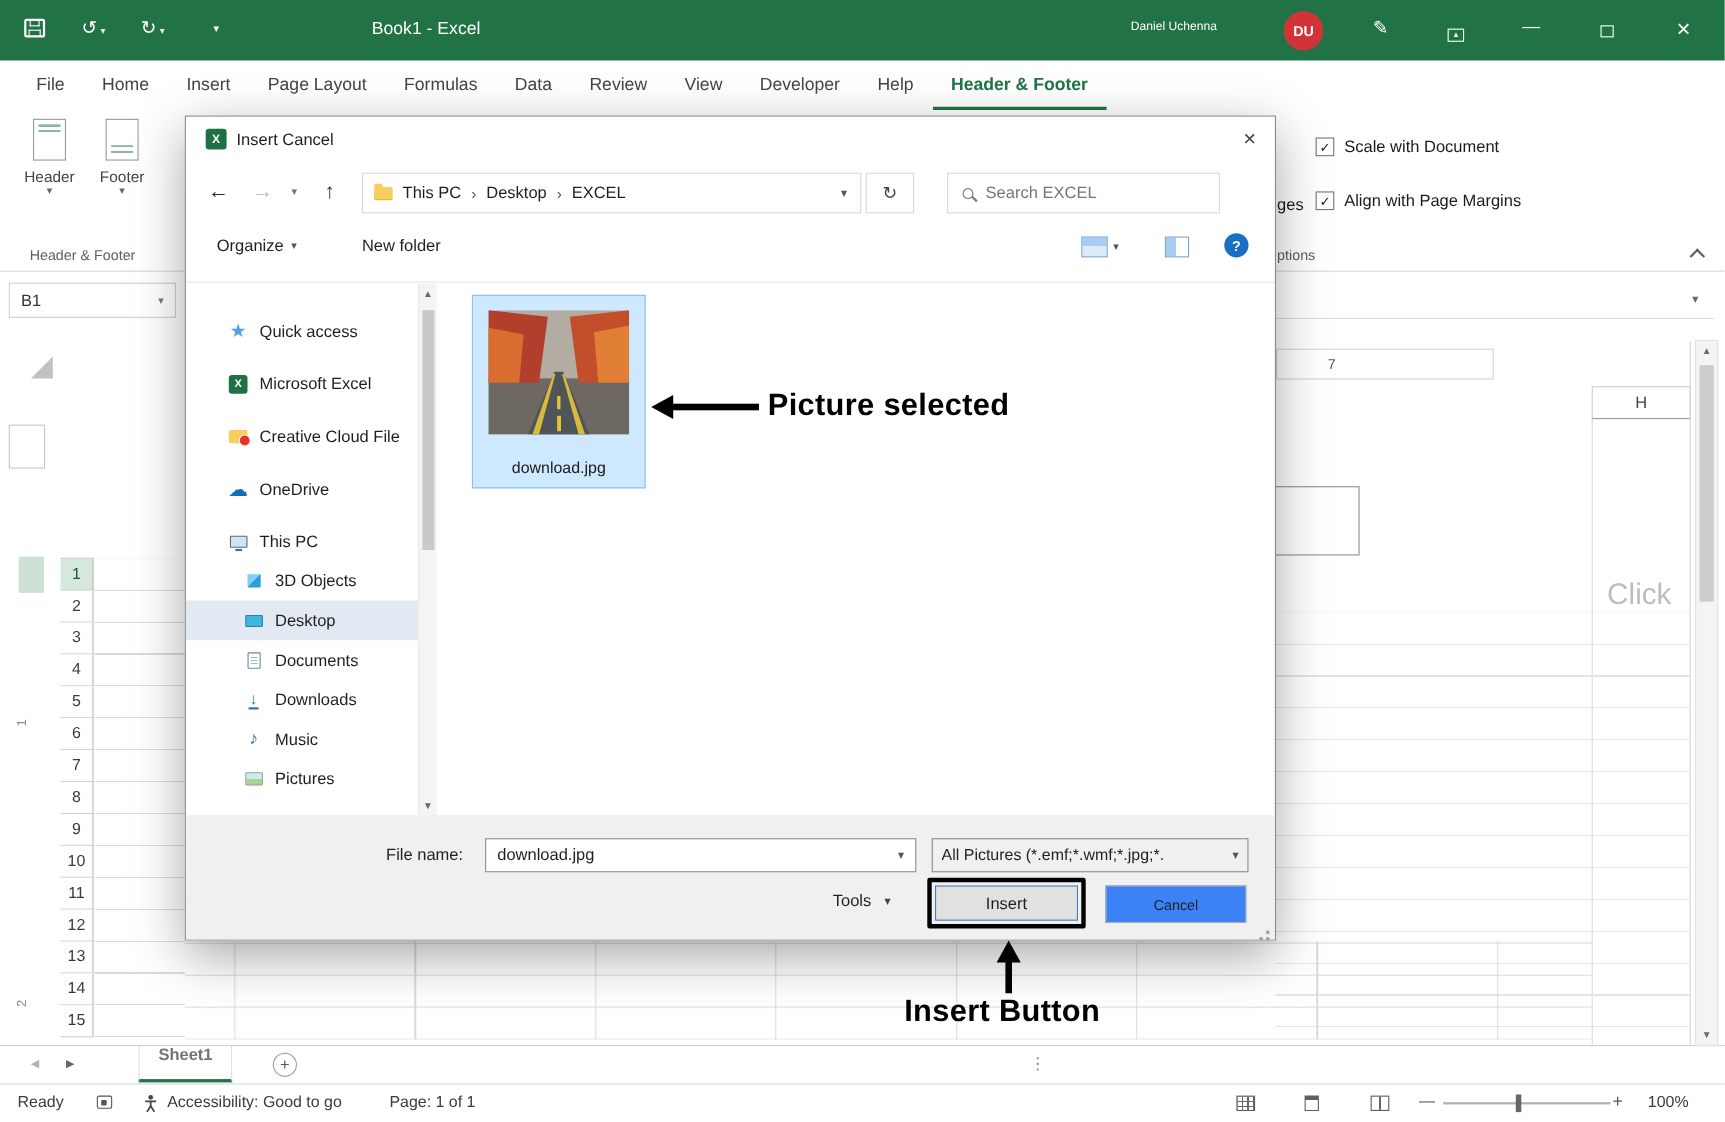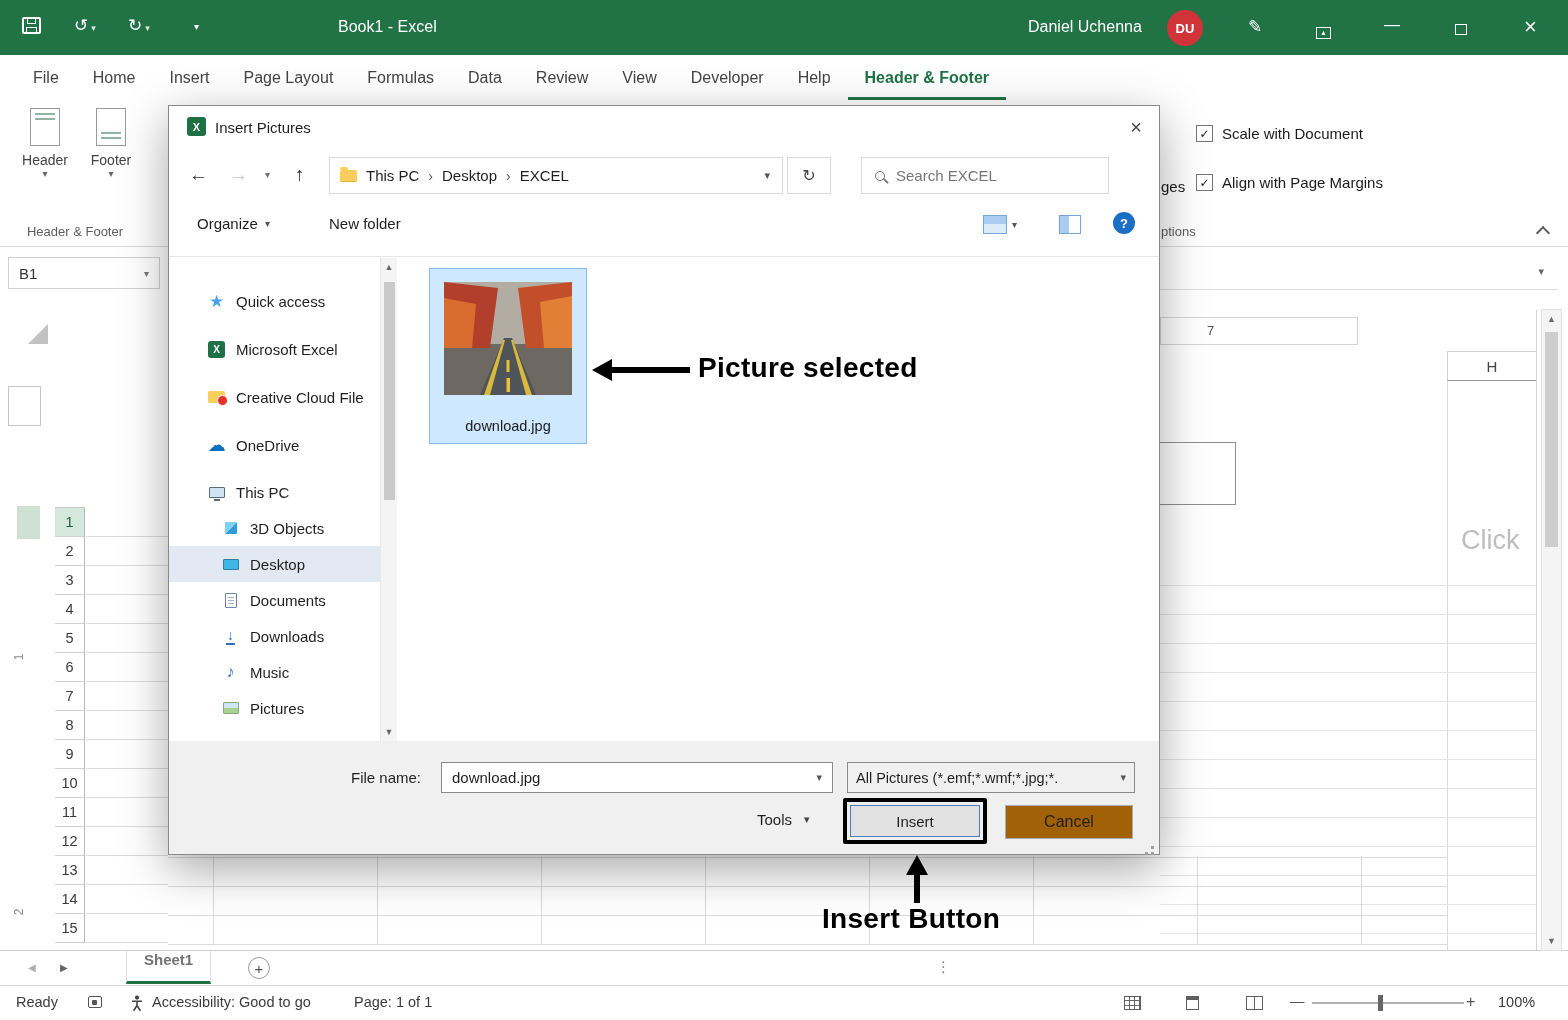--- a/index.html
+++ b/index.html
@@ -143,21 +143,21 @@
   .tile .tile-label { position:absolute; left:0; bottom:9px; width:100%; text-align:center; font-size:14.5px; color:#1b1b1b; }
   .dlg-bottom { left:0; top:635px; width:100%; height:113px; background:#f0f0f0; }
   .db { position:absolute; }
   .fn-input { left:272px; top:21px; width:392px; height:31px; background:#fff; border:1px solid #8a8a8a; display:flex; align-items:center; padding:0 10px; font-size:15px; }
   .fn-input .chev, .ft-combo .chev { margin-left:auto; font-size:11px; color:#555; }
   .ft-combo { left:678px; top:21px; width:288px; height:31px; background:#f0f0f0; border:1px solid #8a8a8a; display:flex; align-items:center; padding:0 8px; font-size:14.5px; white-space:nowrap; overflow:hidden; }
   .ft-combo .val { overflow:hidden; text-overflow:clip; white-space:nowrap; }
   .tools { left:588px; top:70px; display:flex; align-items:center; gap:12px; font-size:15px; }
   .insert-annot { left:674px; top:57px; border:4px solid #000; border-radius:2px; padding:3px; background:#f0f0f0; }
   .btn-insert { width:130px; height:32px; background:#e1e1e1; border:1px solid #4a7ebb; display:flex; align-items:center; justify-content:center; font-size:15px; }
-  .btn-cancel { left:836px; top:64px; width:128px; height:34px; background:#a16207; border:1px solid #acacac; display:flex; align-items:center; justify-content:center; font-size:16px; }
+  .btn-cancel { left:836px; top:64px; width:128px; height:34px; background:#3b82f6; border:1px solid #acacac; display:flex; align-items:center; justify-content:center; font-size:13px; }
   .grip-dots { right:5px; bottom:5px; width:3px; height:3px; background:#a0a0a0; box-shadow:-6px 6px 0 #a0a0a0, 0 6px 0 #a0a0a0; }
 
   
   .annot { position:absolute; z-index:20; }
   .a-head-left { left:592px; top:359px; width:0; height:0; border-top:11px solid transparent; border-bottom:11px solid transparent; border-right:20px solid #000; }
   .a-shaft-left { left:610px; top:367px; width:80px; height:6px; background:#000; }
   .a-text { font-size:28px; font-weight:800; color:#000; letter-spacing:.3px; }
   .a-text-1 { left:698px; top:352px; }
   .a-head-up { left:906px; top:855px; width:0; height:0; border-left:11px solid transparent; border-right:11px solid transparent; border-bottom:20px solid #000; }
   .a-shaft-up { left:914px; top:873px; width:6px; height:30px; background:#000; }
@@ -167,21 +167,21 @@
 <body>
 
 <div id="root">
 
   <div class="titlebar">
     <span class="tb-item" style="left:22px; top:17px;"><span class="save-icon"></span></span>
     <span class="tb-item glyph" style="left:74px; top:17px;"><span>↺</span><span class="mini-chev">▾</span></span>
     <span class="tb-item glyph" style="left:128px; top:17px;"><span>↻</span><span class="mini-chev">▾</span></span>
     <span class="tb-item" style="left:194px; top:21px; font-size:10px;"><span>▾</span></span>
     <span class="tb-item tb-title" style="left:338px; top:18px;">Book1  -  Excel</span>
-    <span class="tb-item" style="left:1028px; top:18px; font-size:16px;">Daniel Uchenna</span>
+    <span class="tb-item" style="left:1028px; top:18px; font-size:11px;">Daniel Uchenna</span>
     <div class="avatar">
         <span>DU</span>
       </div>
     <span class="tb-item" style="left:1248px; top:16px; font-size:17px;">✎</span>
     <span class="tb-item" style="left:1316px; top:21px;"><span class="share-win-icon">▴</span></span>
     <span class="tb-item" style="left:1384px; top:16px; font-size:16px;"><span>—</span></span>
     <span class="tb-item" style="left:1455px; top:21px;"><span class="win-box"></span></span>
     <span class="tb-item" style="left:1524px; top:14px; font-size:22px;"><span>×</span></span>
   </div>
 
@@ -315,21 +315,21 @@
     <span class="sb" style="left:1290px; top:7px; color:#555;">—</span>
     <div class="zoom-track"></div>
     <div class="zoom-thumb"></div>
     <span class="sb" style="left:1466px; top:7px; font-size:16px; color:#555;">+</span>
     <span class="sb" style="left:1498px; top:8px;">100%</span>
   </div>
 
   <div class="dlg">
 
     <span class="d xlogo" style="left:18px; top:11px;">X</span>
-    <span class="d" style="left:46px; top:13px;">Insert Pictures</span>
+    <span class="d" style="left:46px; top:13px;">Insert Cancel</span>
     <span class="d dlg-close">
         <span>×</span>
       </span>
 
     <span class="d navg" style="left:20px; top:58px;">←</span>
     <span class="d navg dis" style="left:60px; top:58px;">→</span>
     <span class="d" style="left:96px; top:63px; font-size:10px; color:#707070;">▾</span>
     <span class="d navg" style="left:126px; top:58px;">↑</span>
     <div class="d addrbar">
       <span class="folder"></span>

